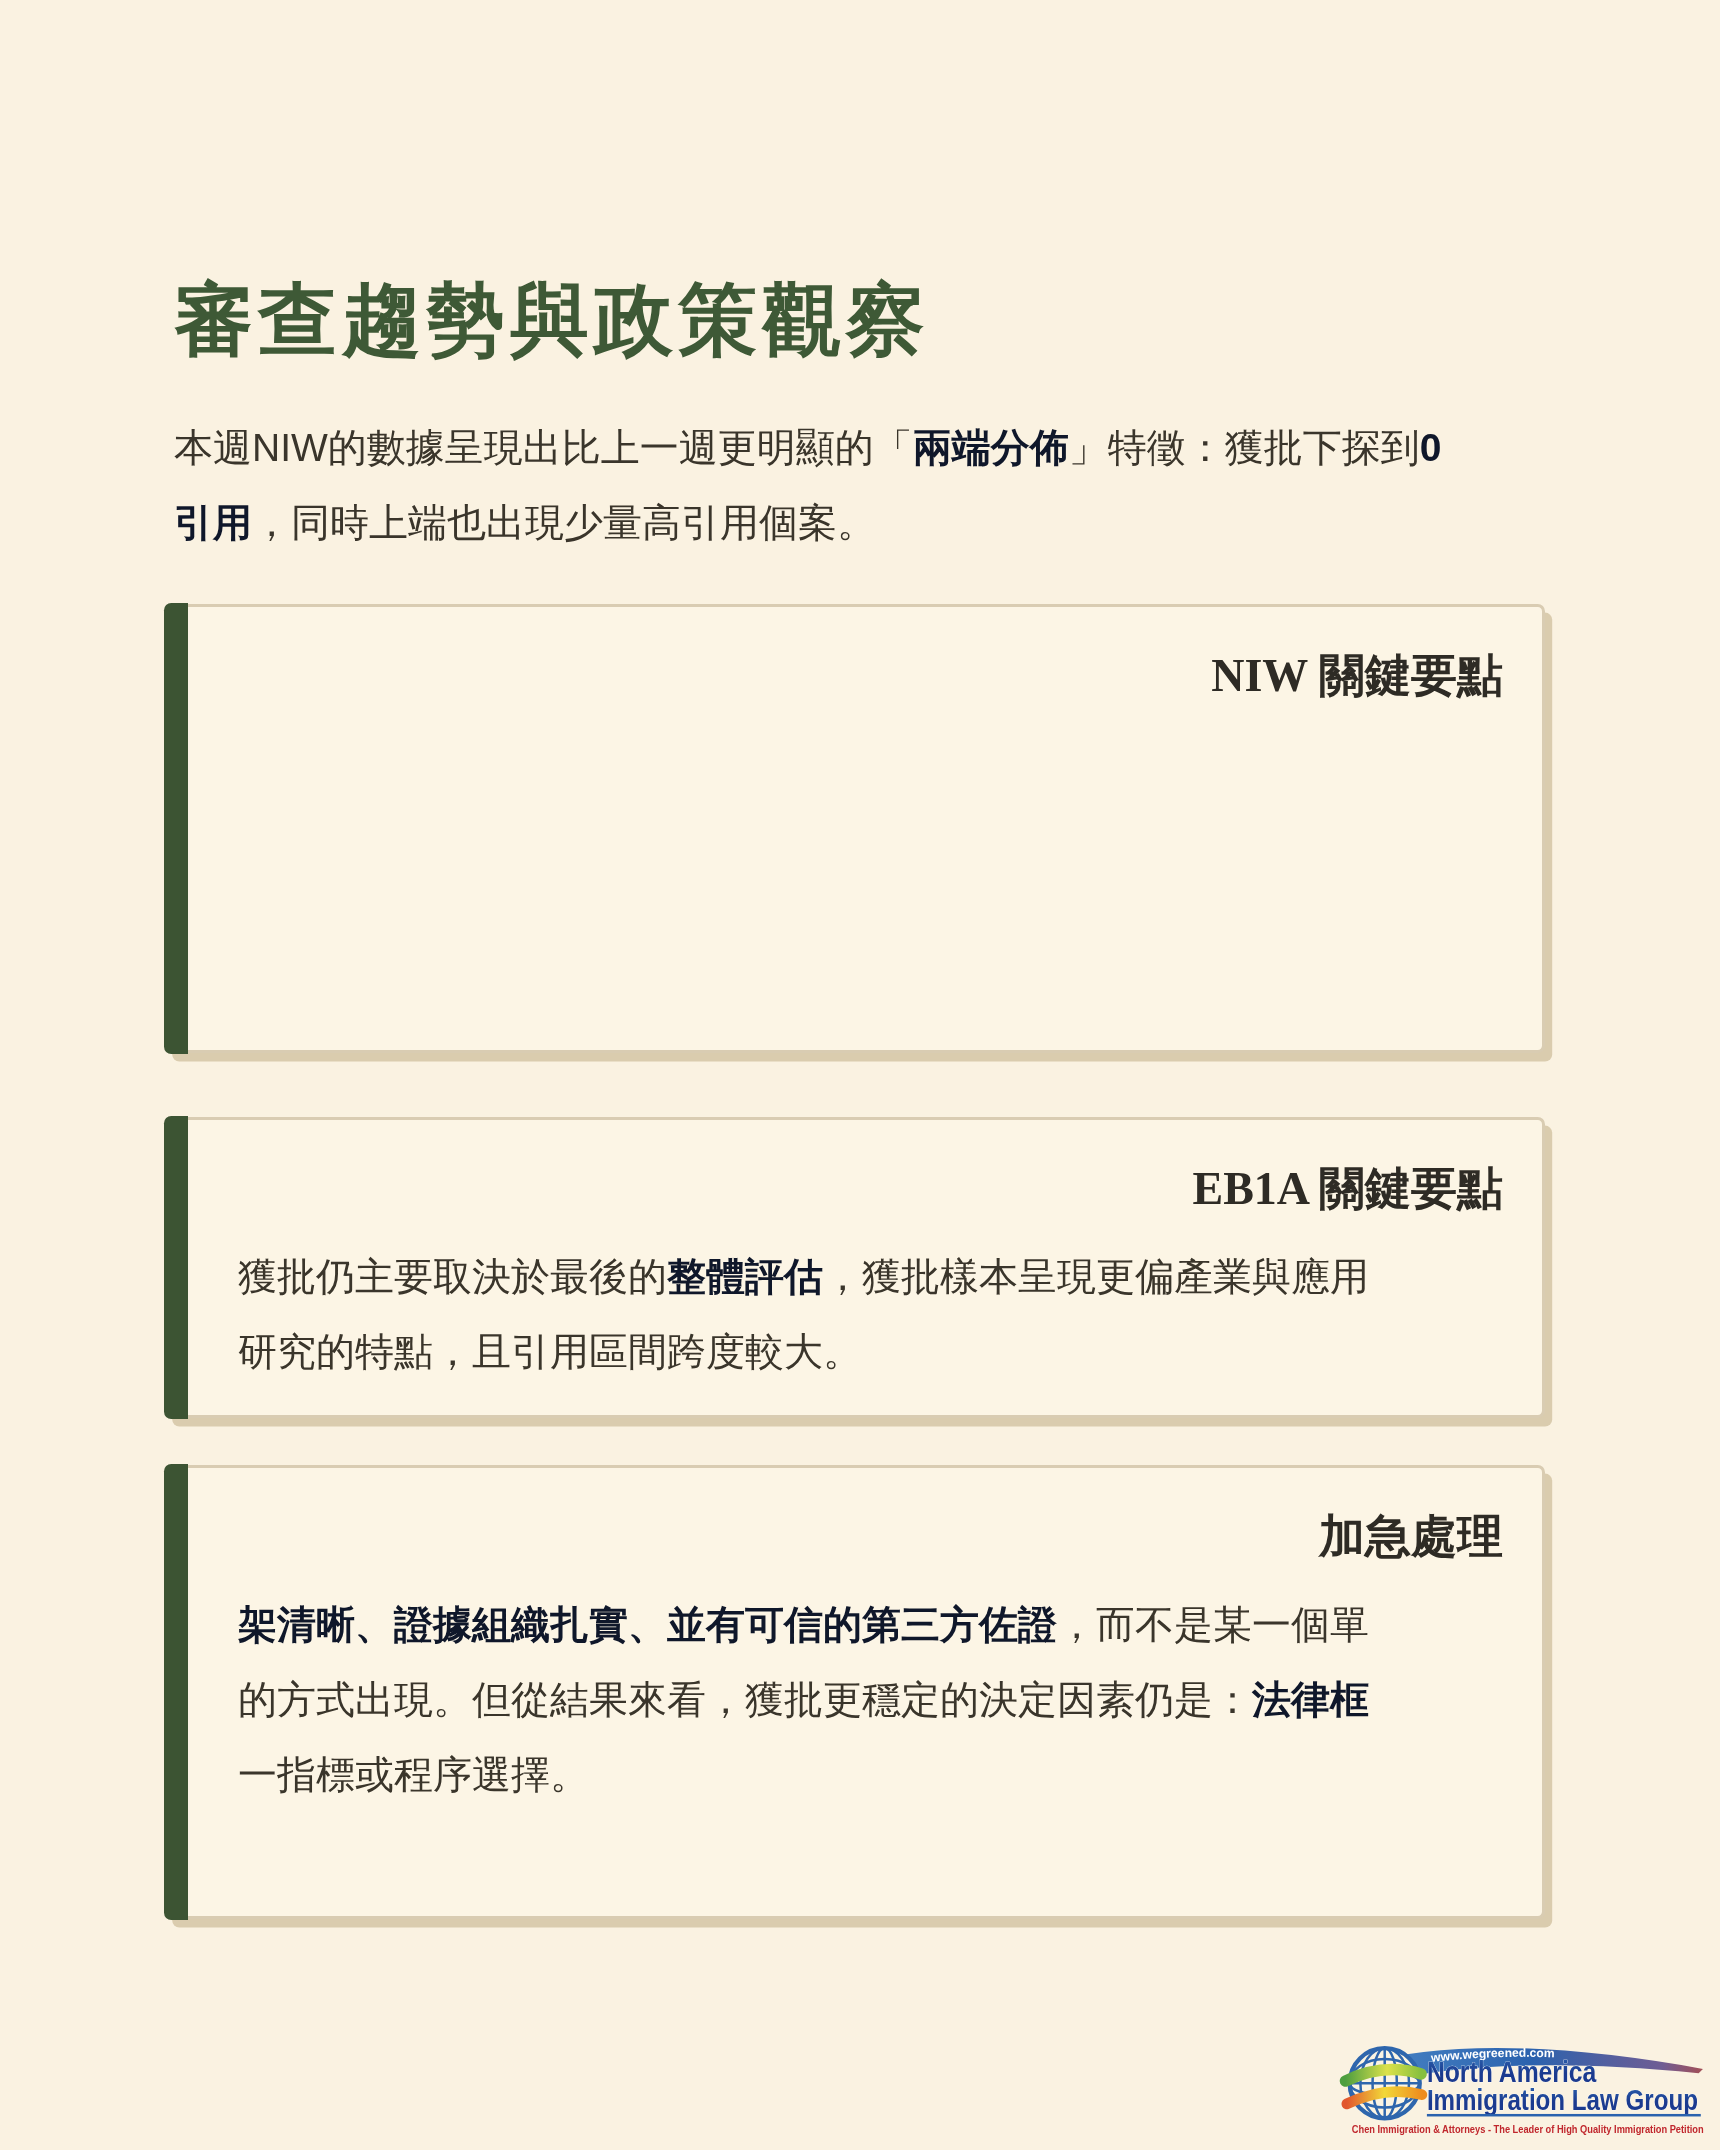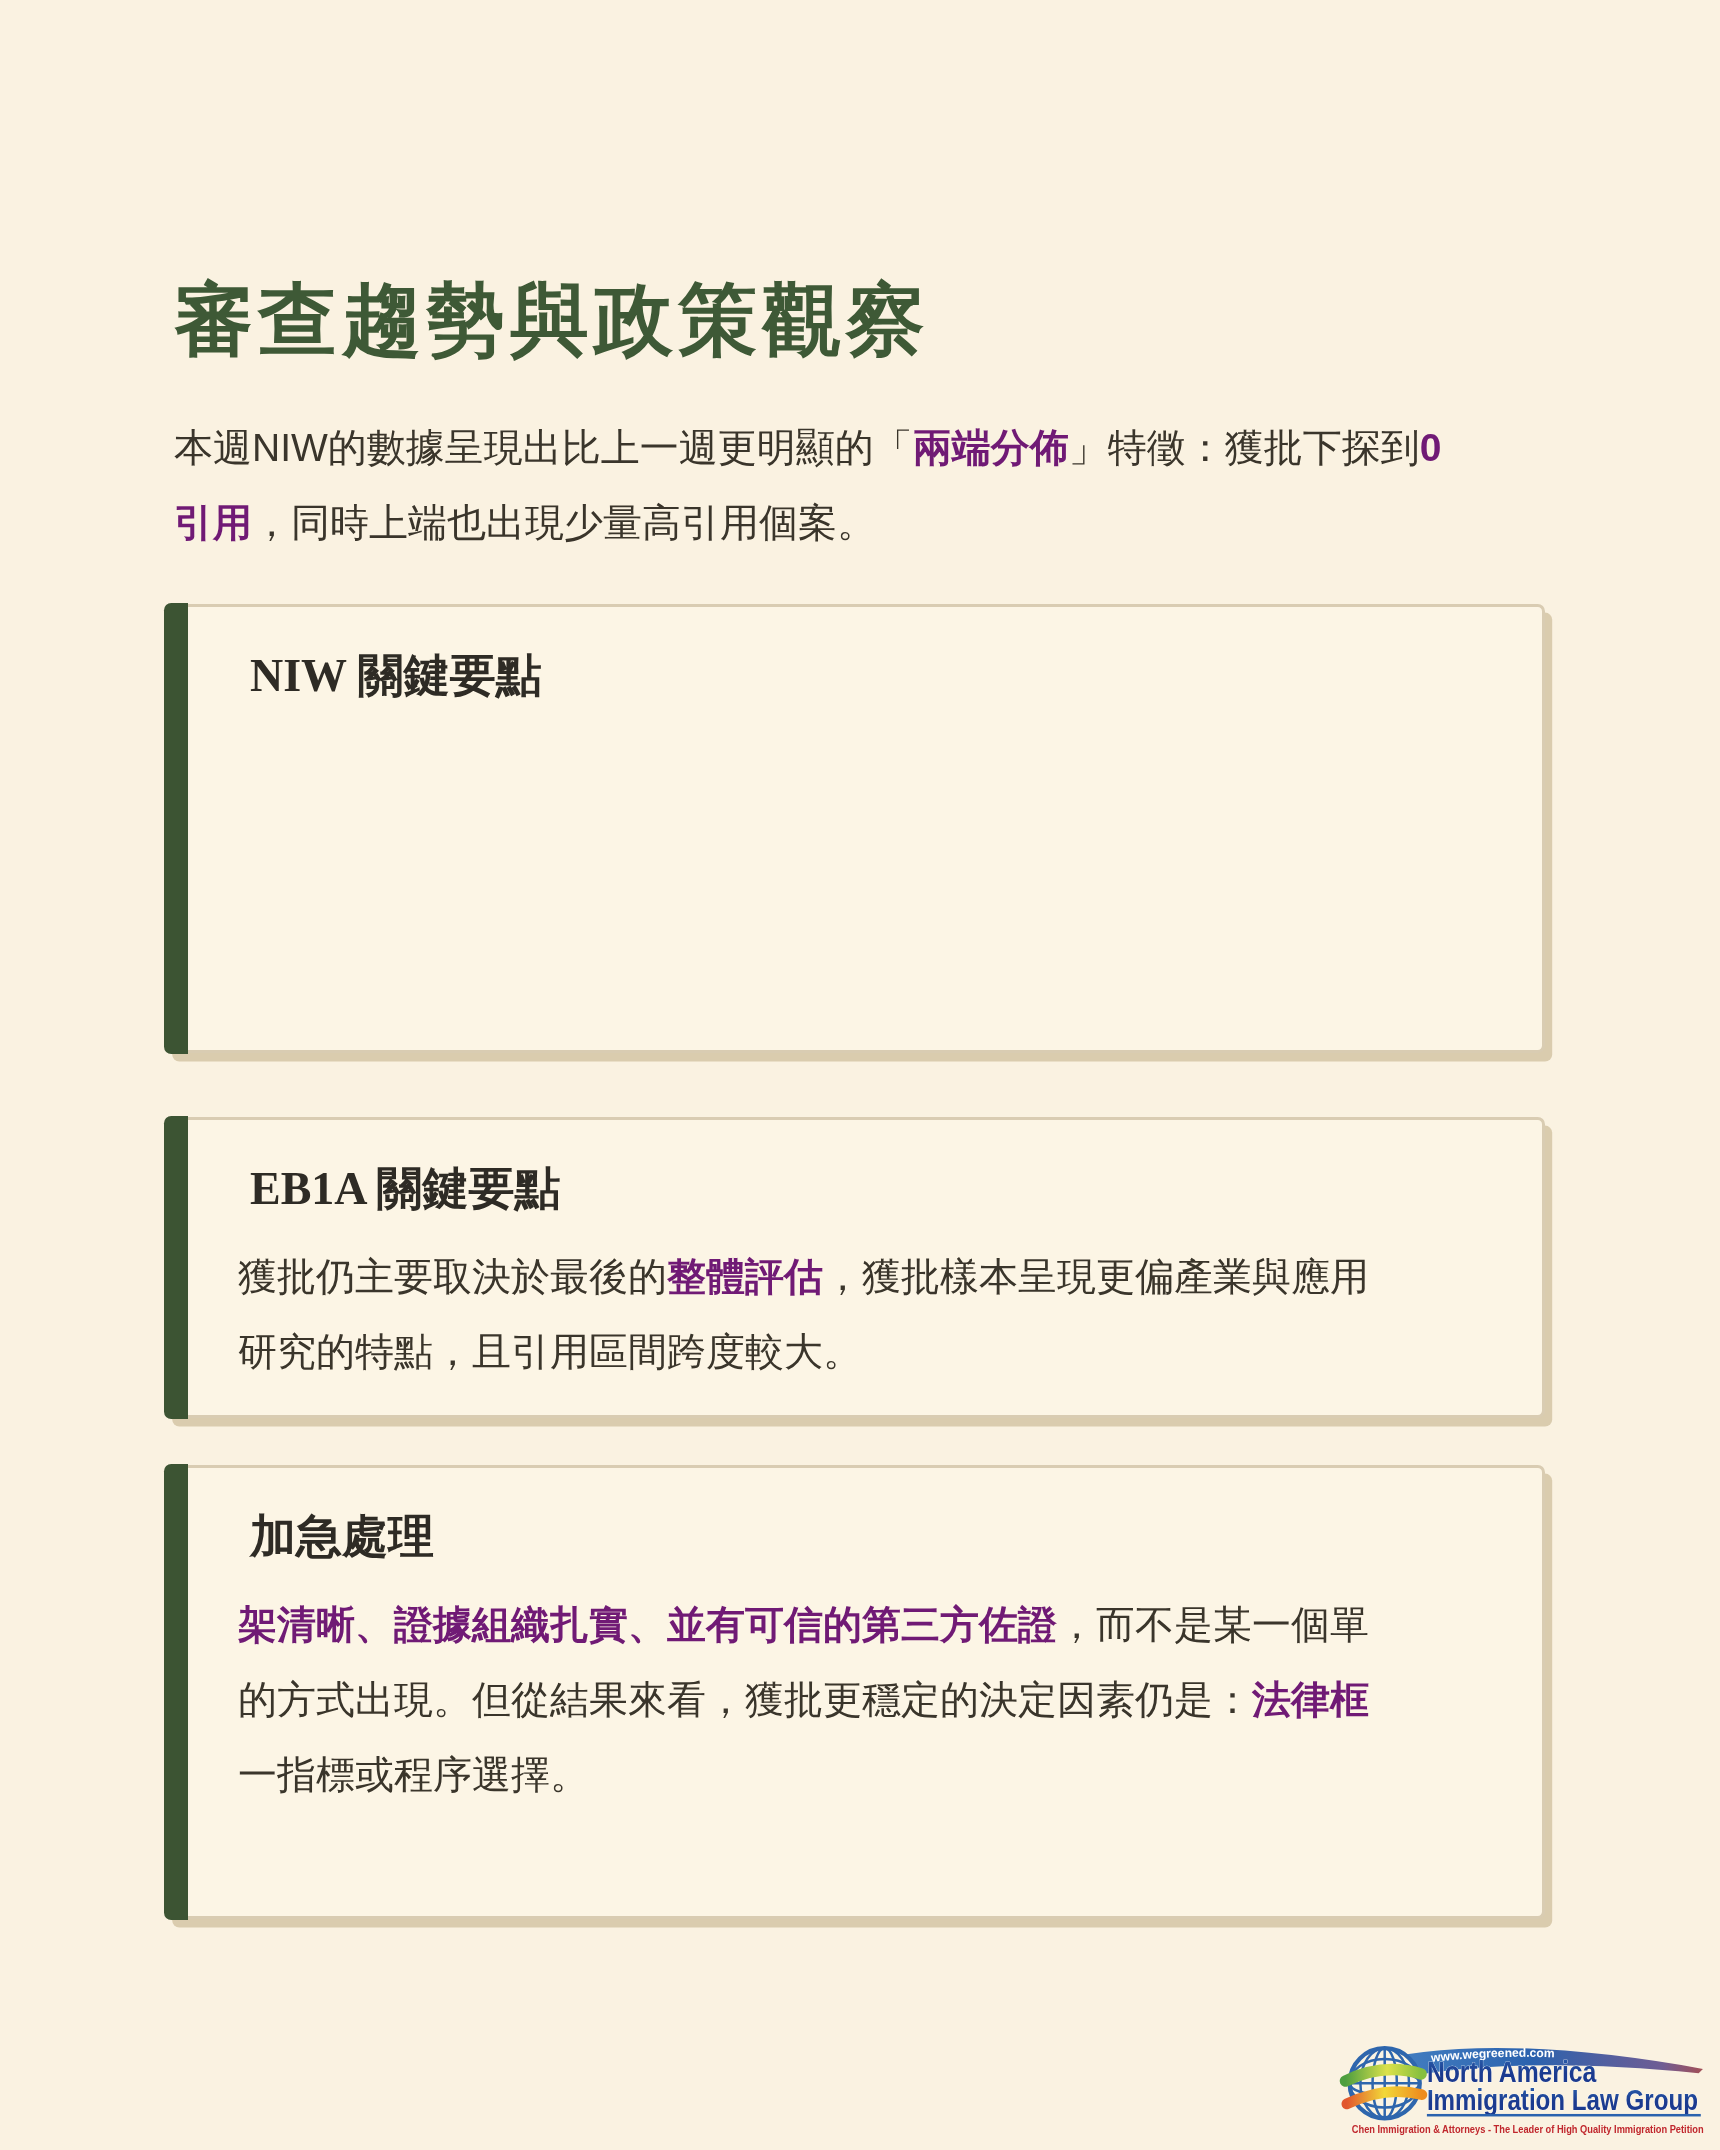--- a/index.html
+++ b/index.html
@@ -13,36 +13,36 @@
     position:absolute;left:174px;top:225px;
     font-family:"Liberation Serif",serif;
     font-size:79px;font-weight:700;letter-spacing:5px;
     color:#3E5936;line-height:1.1;white-space:nowrap;
   }
   .intro{
     position:absolute;left:174px;top:410px;width:1434px;
     font-size:39px;line-height:75px;
   }
   .tline{white-space:nowrap;}
-  .bold{font-weight:700;color:#701a75;}
+  .bold{font-weight:700;color:#0f172a;}
   .card{
     position:absolute;left:165px;width:1380px;box-sizing:border-box;
     background:#FCF5E5;
     border:3.6px solid #D9CCB2;border-radius:7.2px;
     box-shadow:7.2px 8.6px 0 #DACCAE;
   }
   .card-bar{
     position:absolute;left:-3.6px;top:-3.6px;bottom:-3.6px;width:24px;
     background:#3C5433;border-radius:7.2px 0 0 7.2px;
   }
   .card-content{position:absolute;left:70px;top:41px;right:39px;}
   .card-heading{
     font-family:"Liberation Serif",serif;
     font-size:46px;font-weight:600;color:#2E2B25;
-    line-height:1.2;margin:0 0 23px 12px;
+    line-height:1.2;margin:0 0 23px 12px;text-align:right;
   }
   .card-body{font-size:39px;line-height:75px;}
   #card-niw{top:604px;height:449px;}
   #card-eb1a{top:1117px;height:301px;text-decoration:underline;}
   #card-pp{top:1465px;height:454px;}
   .logo{position:absolute;left:1319px;top:2031px;width:391px;height:118px;}
 </style>
 </head>
 <body>
 

